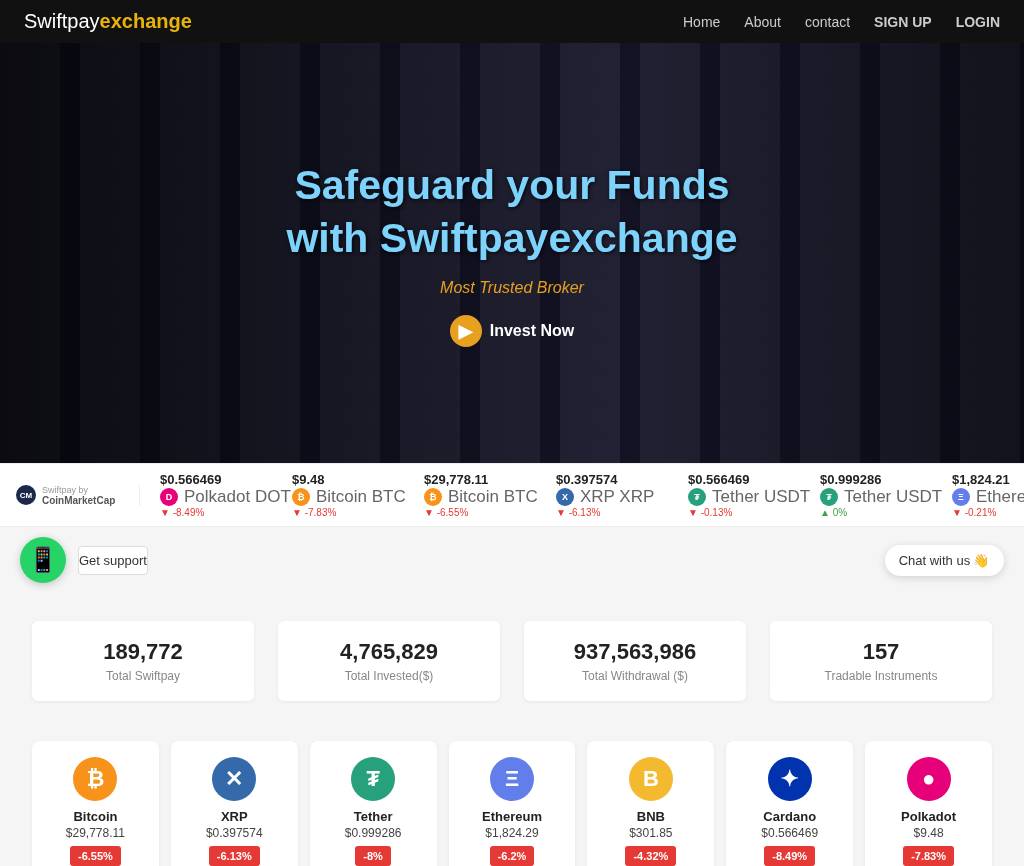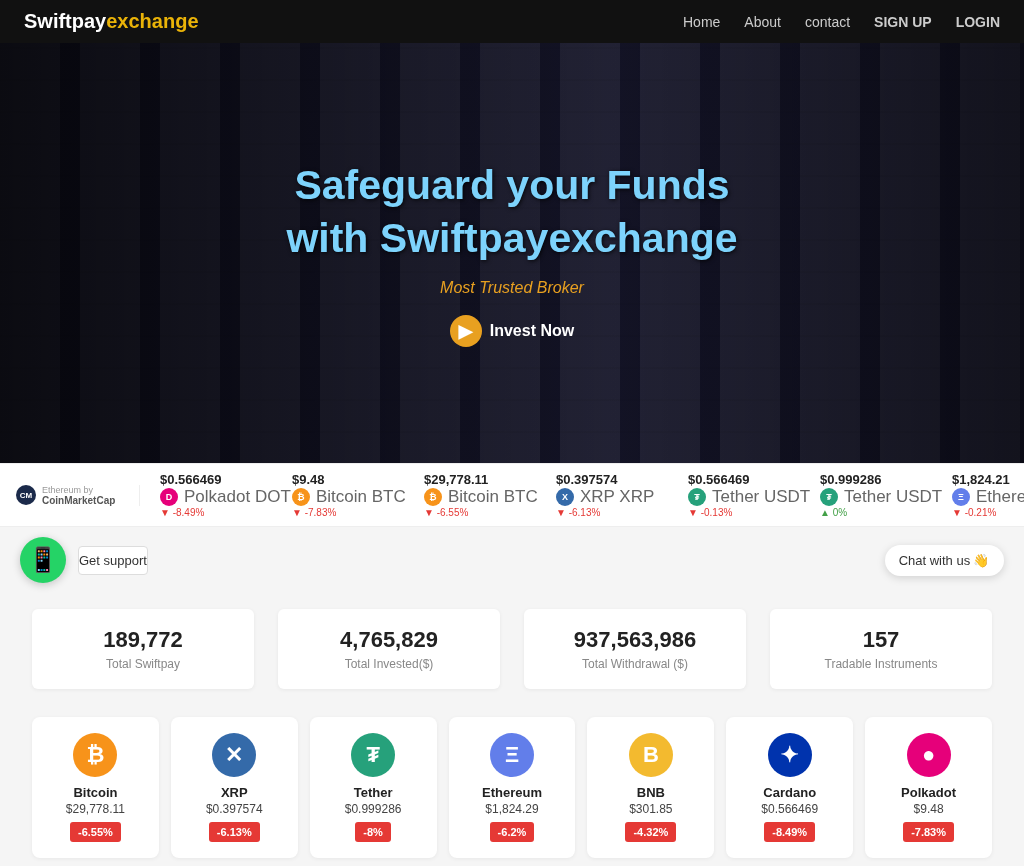--- a/index.html
+++ b/index.html
@@ -9,21 +9,21 @@
     nav {
       background: #111;
       display: flex;
       align-items: center;
       justify-content: space-between;
       padding: 10px 24px;
       position: relative;
       z-index: 10;
     }
     .nav-logo { display: flex; align-items: center; }
-    .logo-swift { color: #fff; font-size: 20px; font-weight: bold; }
+    .logo-swift { color: #fff; font-size: 20px; font-weight: normal; }
     .logo-pay { color: #eab308; font-size: 20px; font-weight: bold; }
     .nav-links { display: flex; gap: 24px; align-items: center; }
     .nav-links a {
       color: #ccc;
       text-decoration: none;
       font-size: 14px;
     }
     .nav-links .signup { color: #ccc; font-weight: bold; }
     .nav-links .login { color: #ccc; font-weight: bold; }
 
@@ -222,21 +222,21 @@
     
     .stats-section {
       background: #f5f5f5;
       padding: 16px 20px;
     }
     .stats-grid {
       display: grid;
       grid-template-columns: repeat(4, 1fr);
       gap: 24px;
       max-width: 960px;
-      margin: 0 auto;
+      margin: 12px auto;
     }
     .stat-card {
       background: #fff;
       border-radius: 6px;
       padding: 18px 20px;
       text-align: center;
       box-shadow: 0 1px 4px rgba(0,0,0,0.06);
     }
     .stat-number {
       font-size: 22px;
@@ -331,21 +331,21 @@
       <span class="hero-btn-icon">▶</span>
       <span>Invest Now</span>
     </a>
   </div>
 </div>
 
 <div class="ticker-bar">
   <div class="ticker-powered">
     <div class="ticker-logo">CM</div>
     <div>
-      <div style="font-size:9px;color:#999">Ethereum by</div>
+      <div style="font-size:9px;color:#999">Swiftpay by</div>
       <div style="font-size:10px;font-weight:bold;color:#555">CoinMarketCap</div>
     </div>
   </div>
   <div class="ticker-items">
     <div class="ticker-item">
       <div class="ticker-price">$0.566469</div>
       <div class="ticker-coin-row">
         <div class="coin-icon" style="background:#e6007a">D</div>
         <span class="ticker-name">Polkadot DOT</span>
       </div>

